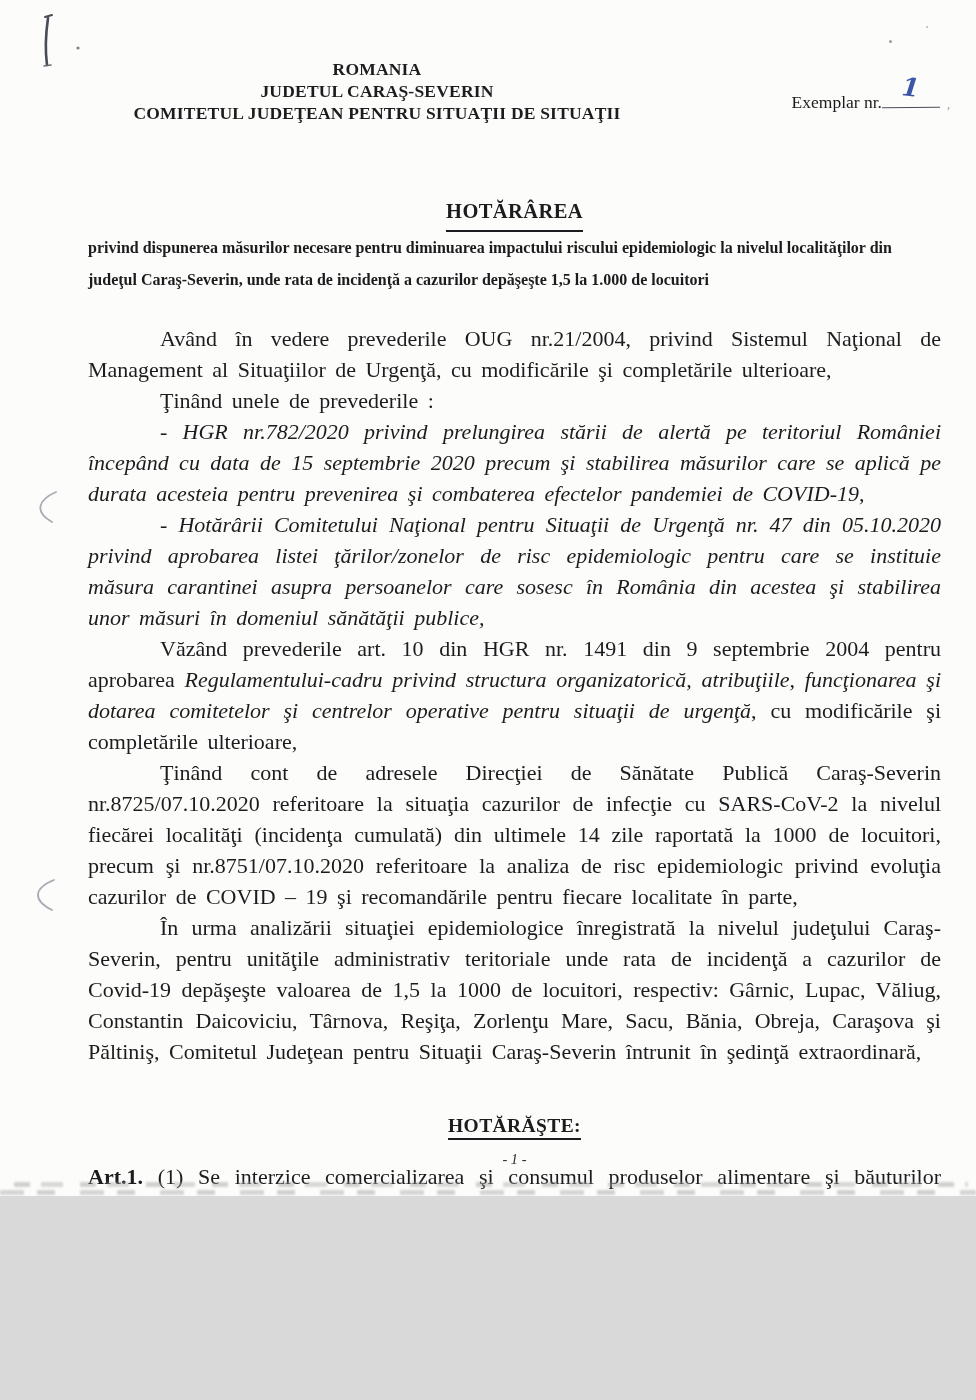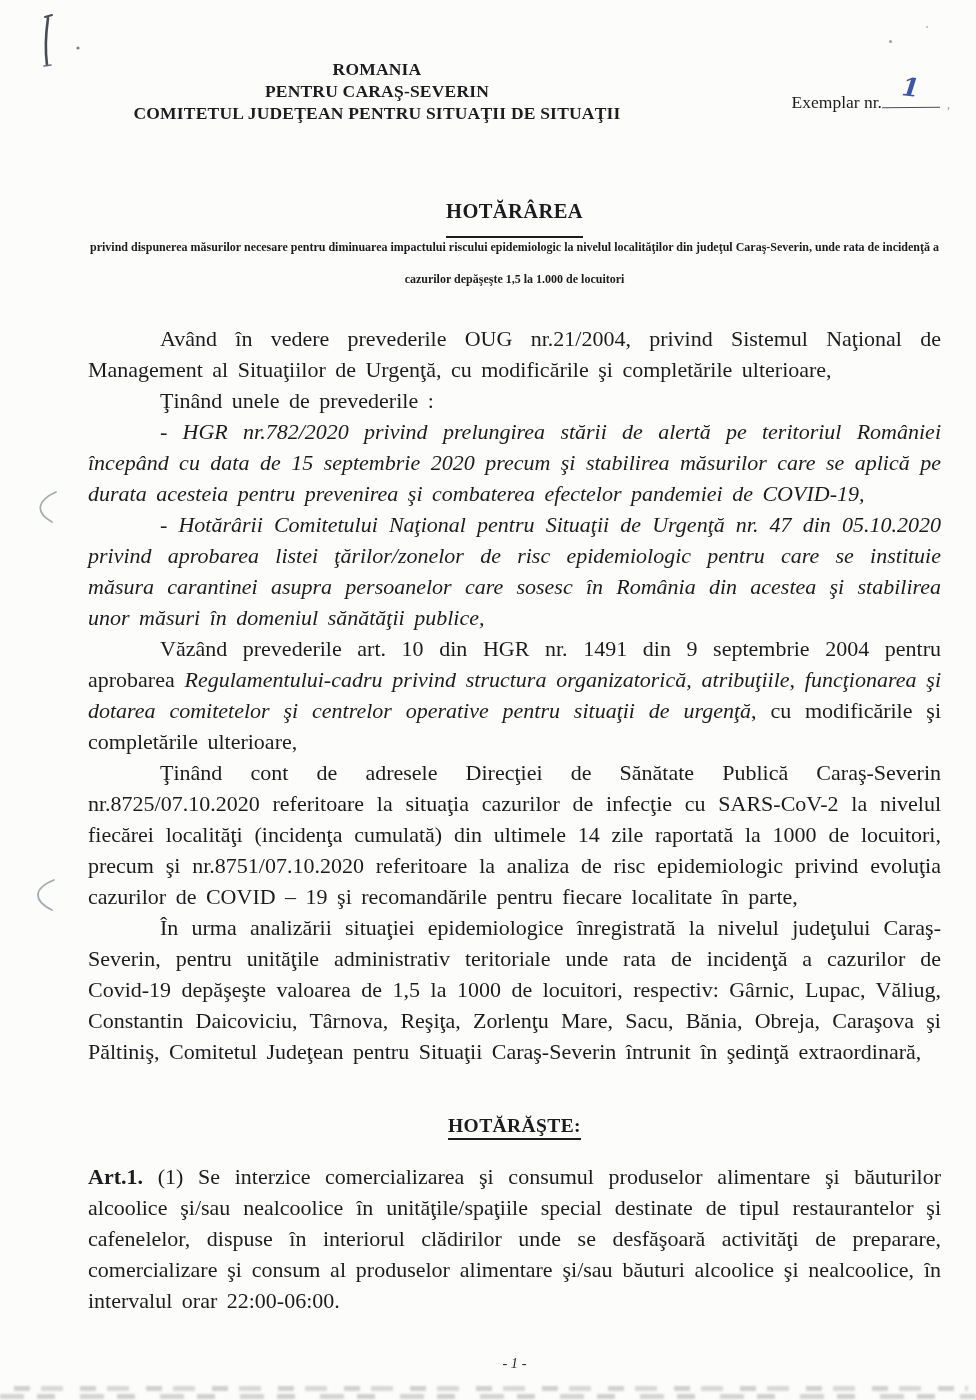--- a/index.html
+++ b/index.html
@@ -1,18 +1,18 @@
 <!DOCTYPE html>
 <html style="--paper: #fcfcfa; --text: #1c1c1e; --ink: #3e56a8;"><head>
 <meta charset="utf-8">
 <style>
   html,body{margin:0;padding:0;background:#d9d9d9;}
   .page{
     position:relative;
-    width:976px;height:1400px;
+    width:976px;height:1196px;
     margin:0 auto;
     background:var(--paper,#fcfcfa);
     color:var(--text,#1c1c1e);
     font-family:"Liberation Serif",serif;
     box-sizing:border-box;
     padding:58px 35px 0 88px;
     overflow:hidden;
   }
   
   .hdr-block{width:578px;text-align:center;font-weight:bold;font-size:17.5px;line-height:22px;letter-spacing:.2px;}
@@ -20,22 +20,22 @@
   .exemplar-line{display:inline-block;position:relative;width:58px;height:15px;border-bottom:1.8px solid #4a4e57;transform:rotate(-.6deg);vertical-align:baseline;}
   .exemplar-hand{
     position:absolute;left:20px;top:-17px;
     color:var(--ink,#3e56a8);
     font-family:"DejaVu Serif",serif;font-style:italic;font-weight:bold;
     font-size:25px;line-height:25px;transform:rotate(7deg);
   }
   .exemplar-speck{position:absolute;right:-10px;bottom:-6px;color:#8b8f96;font-size:12px;}
   
   .doc-title{text-align:center;margin:76px 0 0;font-size:20.5px;font-weight:bold;letter-spacing:.4px;}
-  .doc-title .ul{border-bottom:2.4px solid #1c1c1e;padding-bottom:14px;}
-  .doc-subtitle{margin:9px 0 0;text-align:center;font-weight:bold;font-size:12px;line-height:31.5px;}
+  .doc-title .ul{border-bottom:2.4px solid #1c1c1e;padding-bottom:8px;}
+  .doc-subtitle{margin:9px 0 0;text-align:left;font-weight:bold;font-size:16px;line-height:31.5px;}
   
   #preamble{margin-top:28px;}
   .body-par{margin:0;text-align:justify;font-size:22px;line-height:31px;word-spacing:4px;}
   .body-par.indent{text-indent:72px;}
   .run-normal{font-style:normal;}
   .run-italic{font-style:italic;}
   .run-bold{font-weight:bold;}
   
   .resolution{text-align:center;margin:48px 0 0;font-size:19.5px;font-weight:bold;letter-spacing:.4px;}
   .resolution .ul{border-bottom:2.4px solid #1c1c1e;padding-bottom:2px;}
@@ -69,21 +69,21 @@
   <div class="speck-tr2"></div>
   <svg class="crescent-1" width="50" height="48" viewBox="0 0 50 48">
     <path d="M34,6 C16,14 12,26 30,36" stroke="#a8adb3" stroke-width="1.8" fill="none" stroke-linecap="round"></path>
   </svg>
   <svg class="crescent-2" width="50" height="48" viewBox="0 0 50 48">
     <path d="M34,8 C14,16 12,28 32,38" stroke="#a8adb3" stroke-width="1.8" fill="none" stroke-linecap="round"></path>
   </svg>
 
   <div class="hdr-block">
     <div>ROMANIA</div>
-    <div>PENTRU CARAŞ-SEVERIN</div>
+    <div>JUDETUL CARAŞ-SEVERIN</div>
     <div>COMITETUL JUDEŢEAN PENTRU SITUAŢII DE SITUAŢII</div>
   </div>
 
   <div class="exemplar">
     <span>Exemplar nr.</span><span class="exemplar-line"><span class="exemplar-hand">1</span><span class="exemplar-speck">,</span></span>
   </div>
 
   <h1 class="doc-title"><span class="ul">HOTĂRÂREA</span></h1>
   <p class="doc-subtitle">privind dispunerea măsurilor necesare pentru diminuarea impactului riscului epidemiologic la nivelul localităţilor din judeţul Caraş-Severin, unde rata de incidenţă a cazurilor depăşeşte 1,5 la 1.000 de locuitori</p>
 

